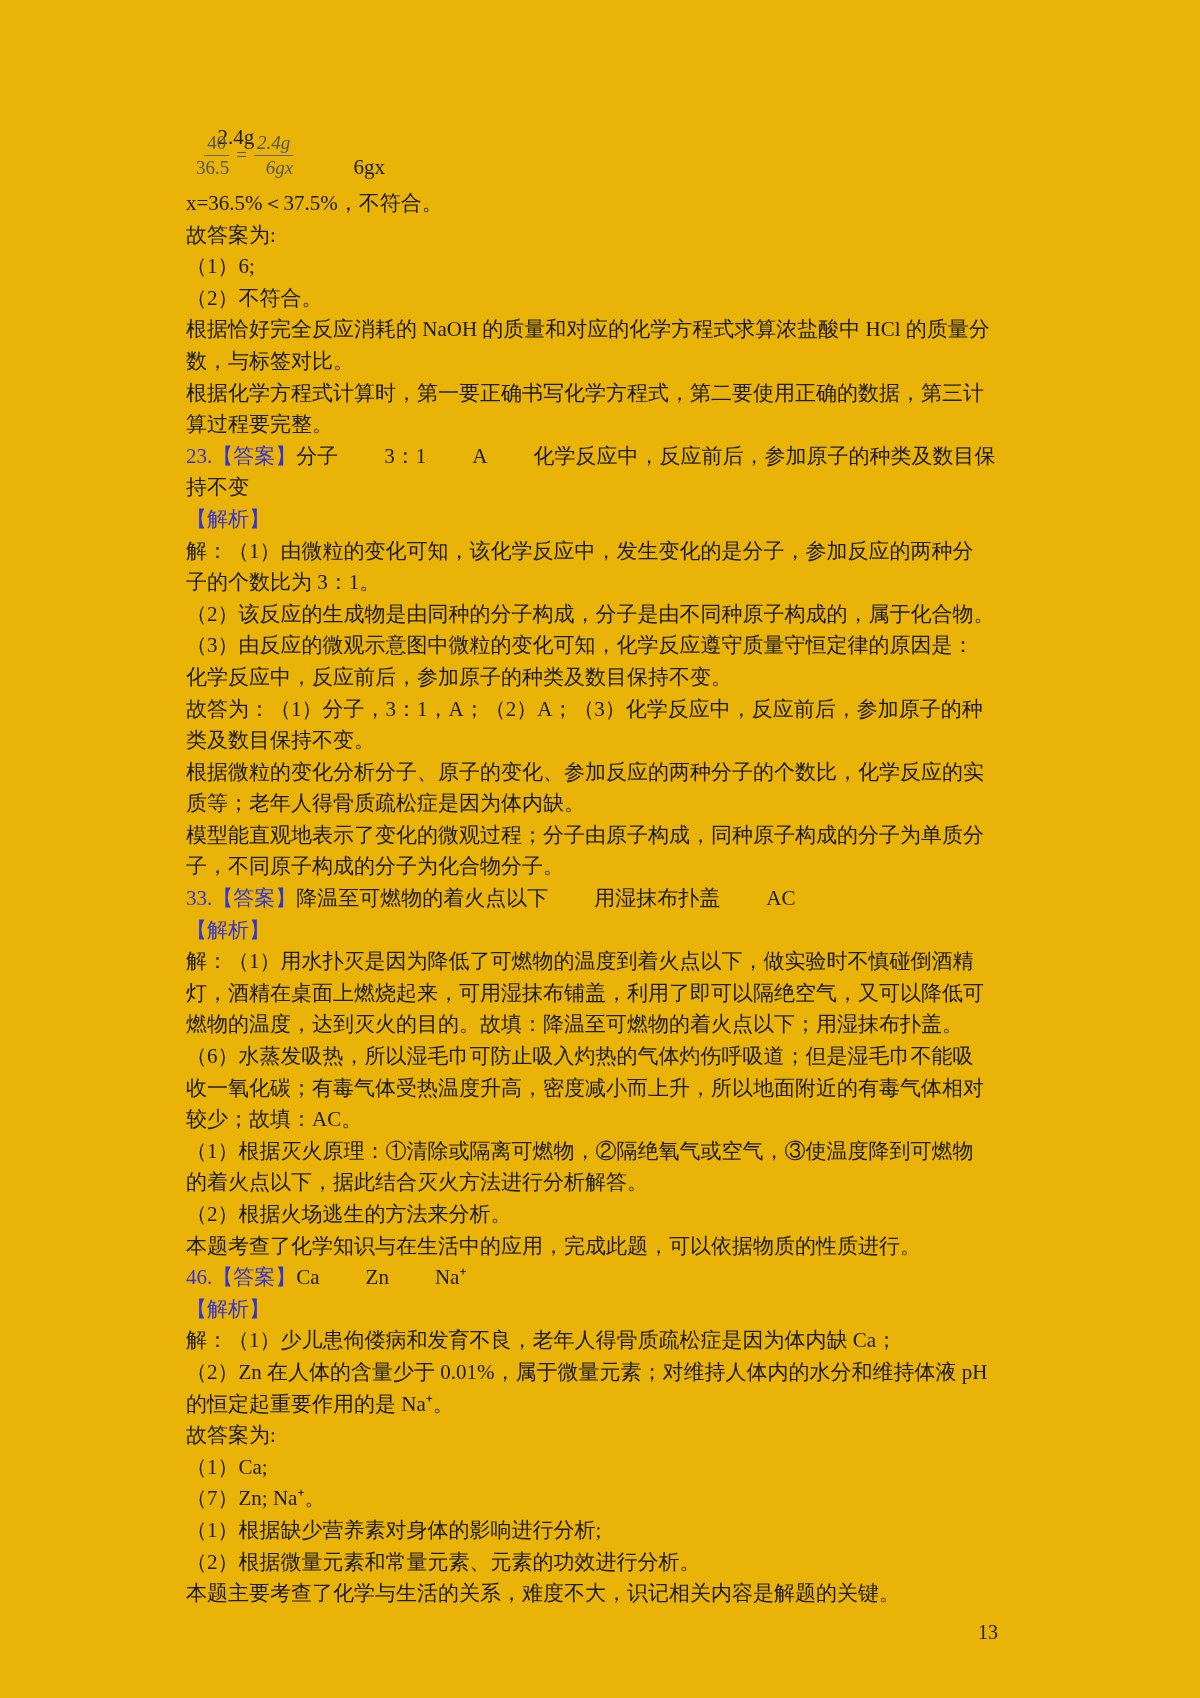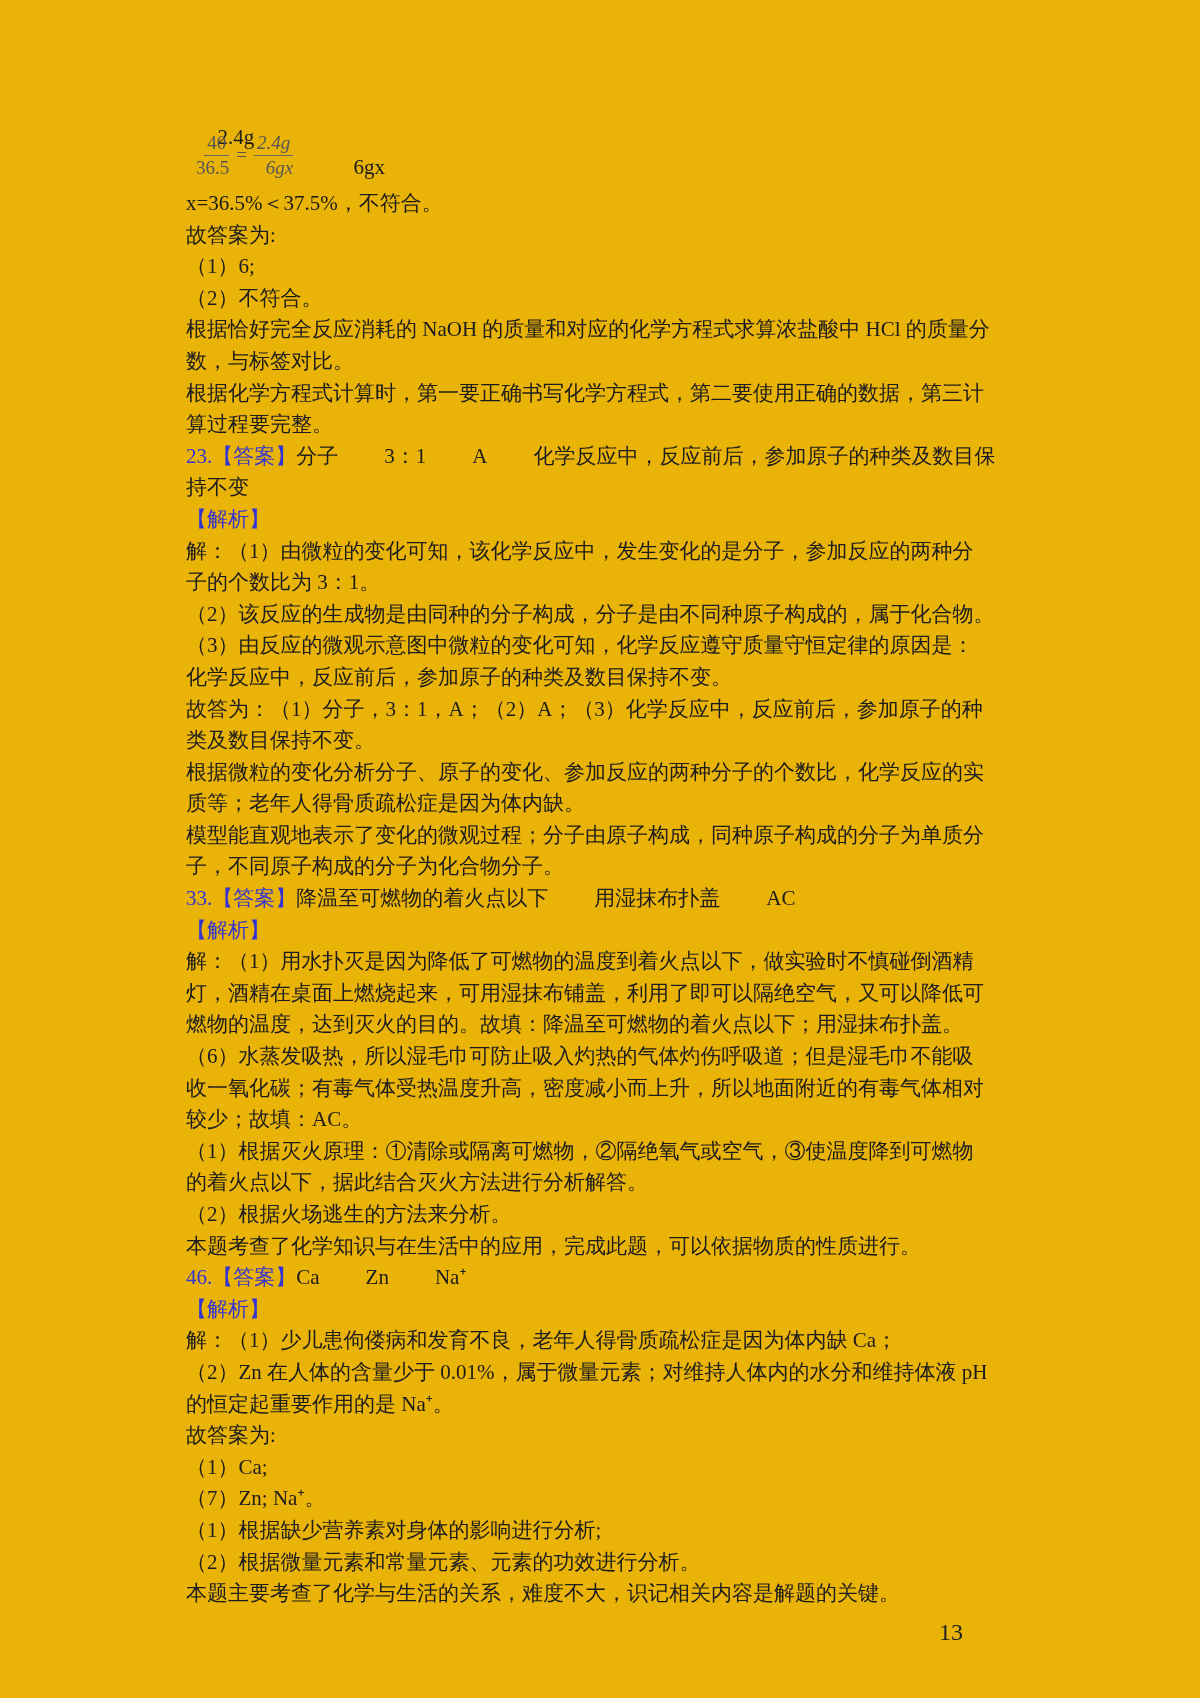--- a/index.html
+++ b/index.html
@@ -41,23 +41,23 @@
     padding-left:10px;
   }
   .frac{display:inline-flex;flex-direction:column;align-items:flex-end;}
   .frac .num{padding:0 3px 1px 3px;border-bottom:1px solid #666;}
   .frac .den{padding-top:1px;}
   .frac.ital{font-style:italic;}
   .eq{margin:0 7px;color:#555;}
 
   .page-number{
     position:absolute;
-    left:939px;
+    left:978px;
     top:1620px;
-    font-size:24px;
+    font-size:20px;
     line-height:24px;
     color:#222222;
   }
 </style>
 </head>
 <body>
 
 <div class="page">
   <div class="content">
 

